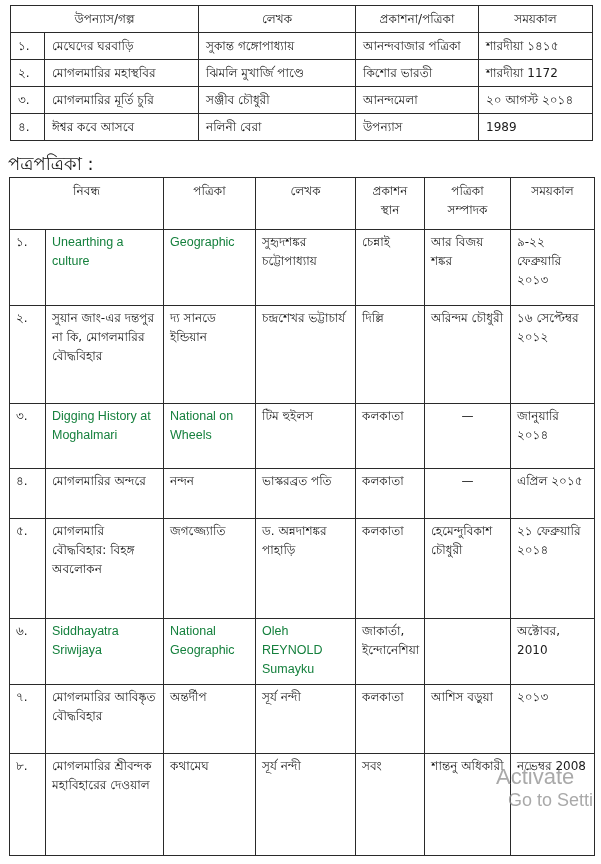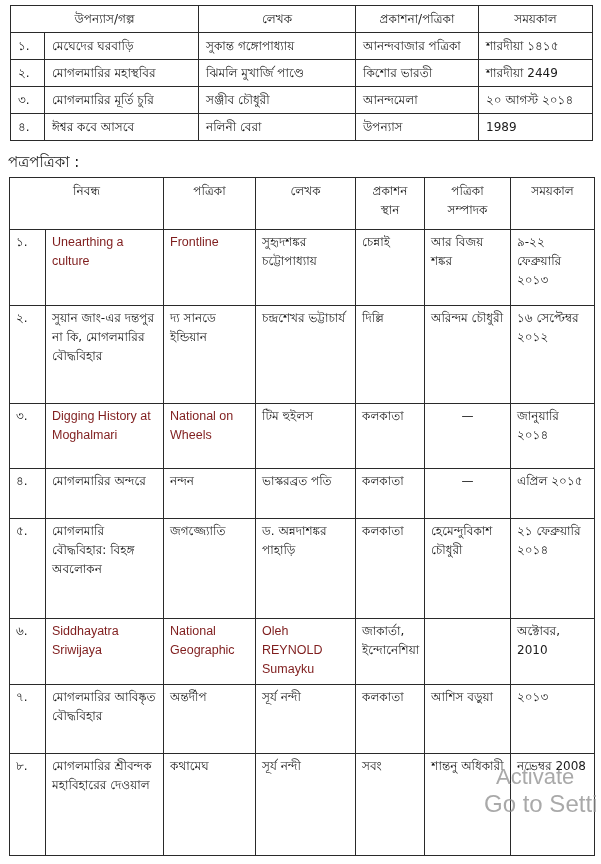--- a/index.html
+++ b/index.html
@@ -5,29 +5,29 @@
   html, body { margin: 0; padding: 0; background: #ffffff; }
   body { width: 601px; height: 864px; position: relative; overflow: hidden;
          font-family: "DejaVu Sans", sans-serif; color: #1a1a1a; }
   table { border-collapse: collapse; position: absolute; table-layout: fixed; }
   td, th { border: 1.5px solid #2a2a2a; font-weight: normal; vertical-align: top;
            font-size: 12px; line-height: 19px; padding: 3px 6px; overflow: hidden; }
   #t1 { left: 10px; top: 5px; width: 582px; }
   #t1 td, #t1 th { height: 20px; vertical-align: middle; padding: 3px 7px; }
   #t1 th { text-align: center; }
   .it { }
-  .en { font-family: "Liberation Sans", sans-serif; color: #7f1d1d; font-size: 12.5px; }
-  #sec-title { position: absolute; left: 8px; top: 150px; font-size: 15px; }
+  .en { font-family: "Liberation Sans", sans-serif; color: #15803d; font-size: 12.5px; }
+  #sec-title { position: absolute; left: 8px; top: 150px; font-size: 18px; }
   #t2 { left: 9px; top: 177px; width: 585px; }
   #t2 th { text-align: center; height: 44px; vertical-align: top; padding-top: 4px; }
   #t2 td.c { text-align: center; }
   .wm { position: absolute; color: rgba(140,140,140,0.75); font-family: "Liberation Sans", sans-serif;
         pointer-events: none; }
   #wm1 { left: 496px; top: 758px; font-size: 22px; margin-top: 6px; }
-  #wm2 { left: 484px; top: 790px; font-size: 24px; }
+  #wm2 { left: 508px; top: 790px; font-size: 18px; }
 </style>
 </head>
 <body>
 
 <table id="t1">
   <colgroup>
       <col style="width:34px">
       <col style="width:154px">
       <col style="width:157px">
       <col style="width:123px">
@@ -45,21 +45,21 @@
     <td>মেঘেদের ঘরবাড়ি</td>
     <td>সুকান্ত গঙ্গোপাধ্যায়</td>
     <td class="it">আনন্দবাজার পত্রিকা</td>
     <td>শারদীয়া ১৪১৫</td>
   </tr>
   <tr>
     <td>২.</td>
     <td>মোগলমারির মহাস্থবির</td>
     <td>ঝিমলি মুখার্জি পাণ্ডে</td>
     <td class="it">কিশোর ভারতী</td>
-    <td>শারদীয়া 2449</td>
+    <td>শারদীয়া 1172</td>
   </tr>
   <tr>
     <td>৩.</td>
     <td>মোগলমারির মূর্তি চুরি</td>
     <td>সঞ্জীব চৌধুরী</td>
     <td class="it">আনন্দমেলা</td>
     <td>২০ আগস্ট ২০১৪</td>
   </tr>
   <tr>
     <td>৪.</td>
@@ -88,21 +88,21 @@
     <th colspan="2">নিবন্ধ</th>
     <th>পত্রিকা</th>
     <th>লেখক</th>
     <th>প্রকাশন স্থান</th>
     <th>পত্রিকা সম্পাদক</th>
     <th>সময়কাল</th>
   </tr>
   <tr style="height:76px">
     <td>১.</td>
     <td class="en">Unearthing a culture</td>
-    <td class="en">Frontline</td>
+    <td class="en">Geographic</td>
     <td>সুহৃদশঙ্কর চট্টোপাধ্যায়</td>
     <td>চেন্নাই</td>
     <td>আর বিজয় শঙ্কর</td>
     <td>৯-২২ ফেব্রুয়ারি ২০১৩</td>
   </tr>
   <tr style="height:98px">
     <td>২.</td>
     <td>সুয়ান জাং-এর দন্তপুর না কি, মোগলমারির বৌদ্ধবিহার</td>
     <td class="it">দ্য সানডে ইন্ডিয়ান</td>
     <td>চন্দ্রশেখর ভট্টাচার্য</td>

